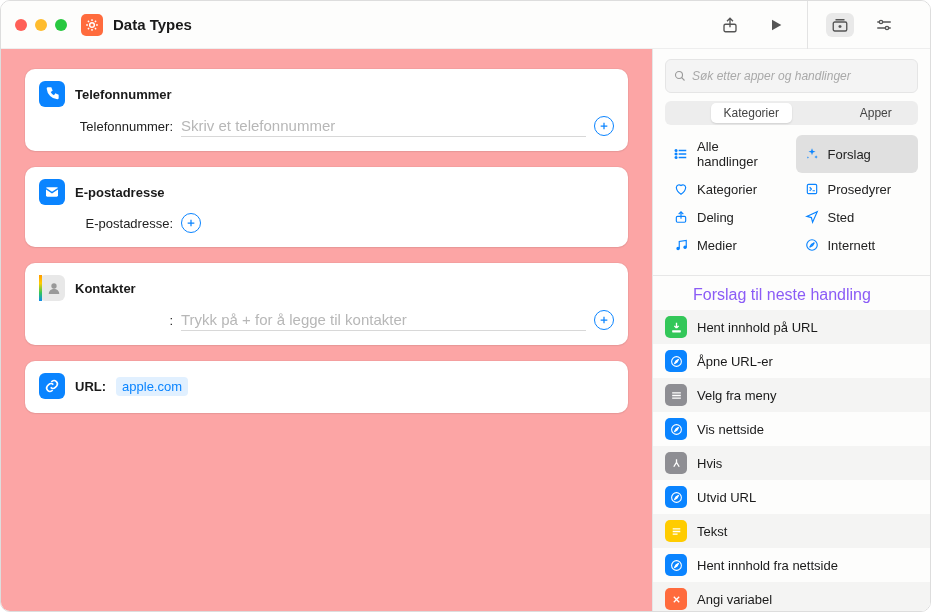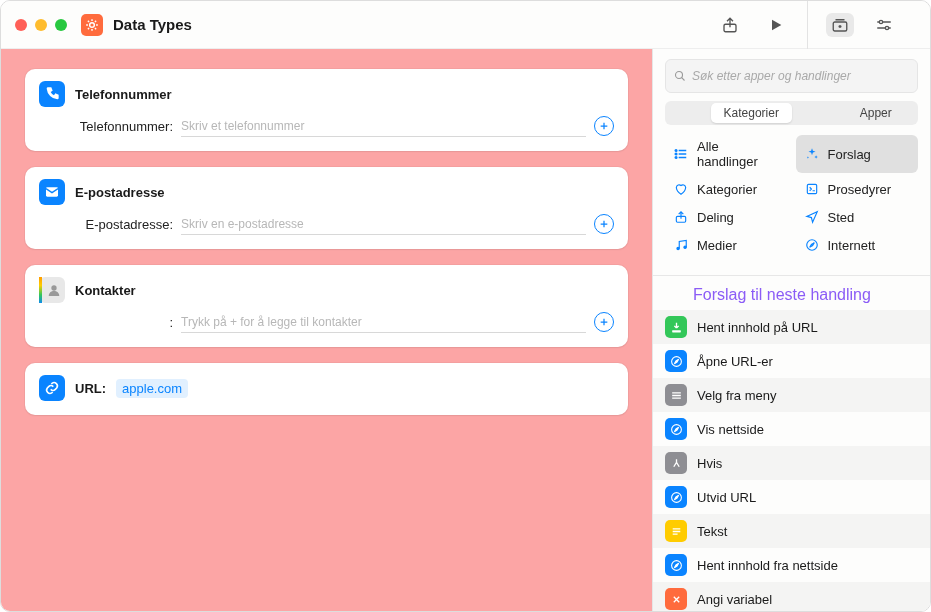--- a/index.html
+++ b/index.html
@@ -67,21 +67,21 @@
   .action-icon {
     width:26px; height:26px; border-radius:6px;
     display:flex; align-items:center; justify-content:center;
     flex-shrink:0;
   }
   .card-title { font-weight:700; font-size:13px;}
   .field-row { display:flex; align-items:center; gap:8px; padding-left:4px;}
   .field-label { width:130px; text-align:right; color:#222; font-size:13px;}
   .field-input {
     flex:1; height:22px; border:none; border-bottom:1px solid #d8d8d8;
-    background:transparent; font-size:12px; color:#333; outline:none;
+    background:transparent; font-size:15px; color:#333; outline:none;
     padding:2px 0;
   }
   .field-input::placeholder { color:#b7b7b7;}
   .plus-btn {
     width:20px; height:20px; border:1.5px solid #0a84ff; border-radius:50%;
     display:flex; align-items:center; justify-content:center; color:#0a84ff;
     flex-shrink:0; cursor:pointer;
   }
   .card-inline { display:flex; align-items:center; gap:10px;}
   .card-inline .url-title{ font-weight:700;}
@@ -219,21 +219,20 @@
       <div class="action-icon" style="background:#0a84ff">
                 <svg width="16" height="16" viewBox="0 0 24 24" fill="none" stroke="#fff" stroke-width="2">
                   <rect x="3" y="5" width="18" height="14" rx="2" fill="#fff" stroke="none"></rect>
                   <path d="M3 7l9 6 9-6" stroke="#0a84ff"></path>
                 </svg>
               </div>
       <div class="card-title">E-postadresse</div>
     </div>
     <div class="field-row">
       <div class="field-label">E-postadresse:</div>
-      <input class="field-input" placeholder="Skriv en e-postadresse" style="">
       <div class="plus-btn">
         <svg width="10" height="10" viewBox="0 0 24 24" stroke="#0a84ff" stroke-width="3">
                   <path d="M12 4v16M4 12h16"></path>
                 </svg>
       </div>
     </div>
           </div>
           <div class="card">
     <div class="card-head">
       <div class="action-icon" style="background: linear-gradient(rgb(232, 232, 232), rgb(232, 232, 232)); border-left: 3px solid; border-image: linear-gradient(rgb(255, 149, 0), rgb(255, 204, 0), rgb(52, 199, 89), rgb(10, 132, 255)) 1 / 1 / 0 stretch;">

